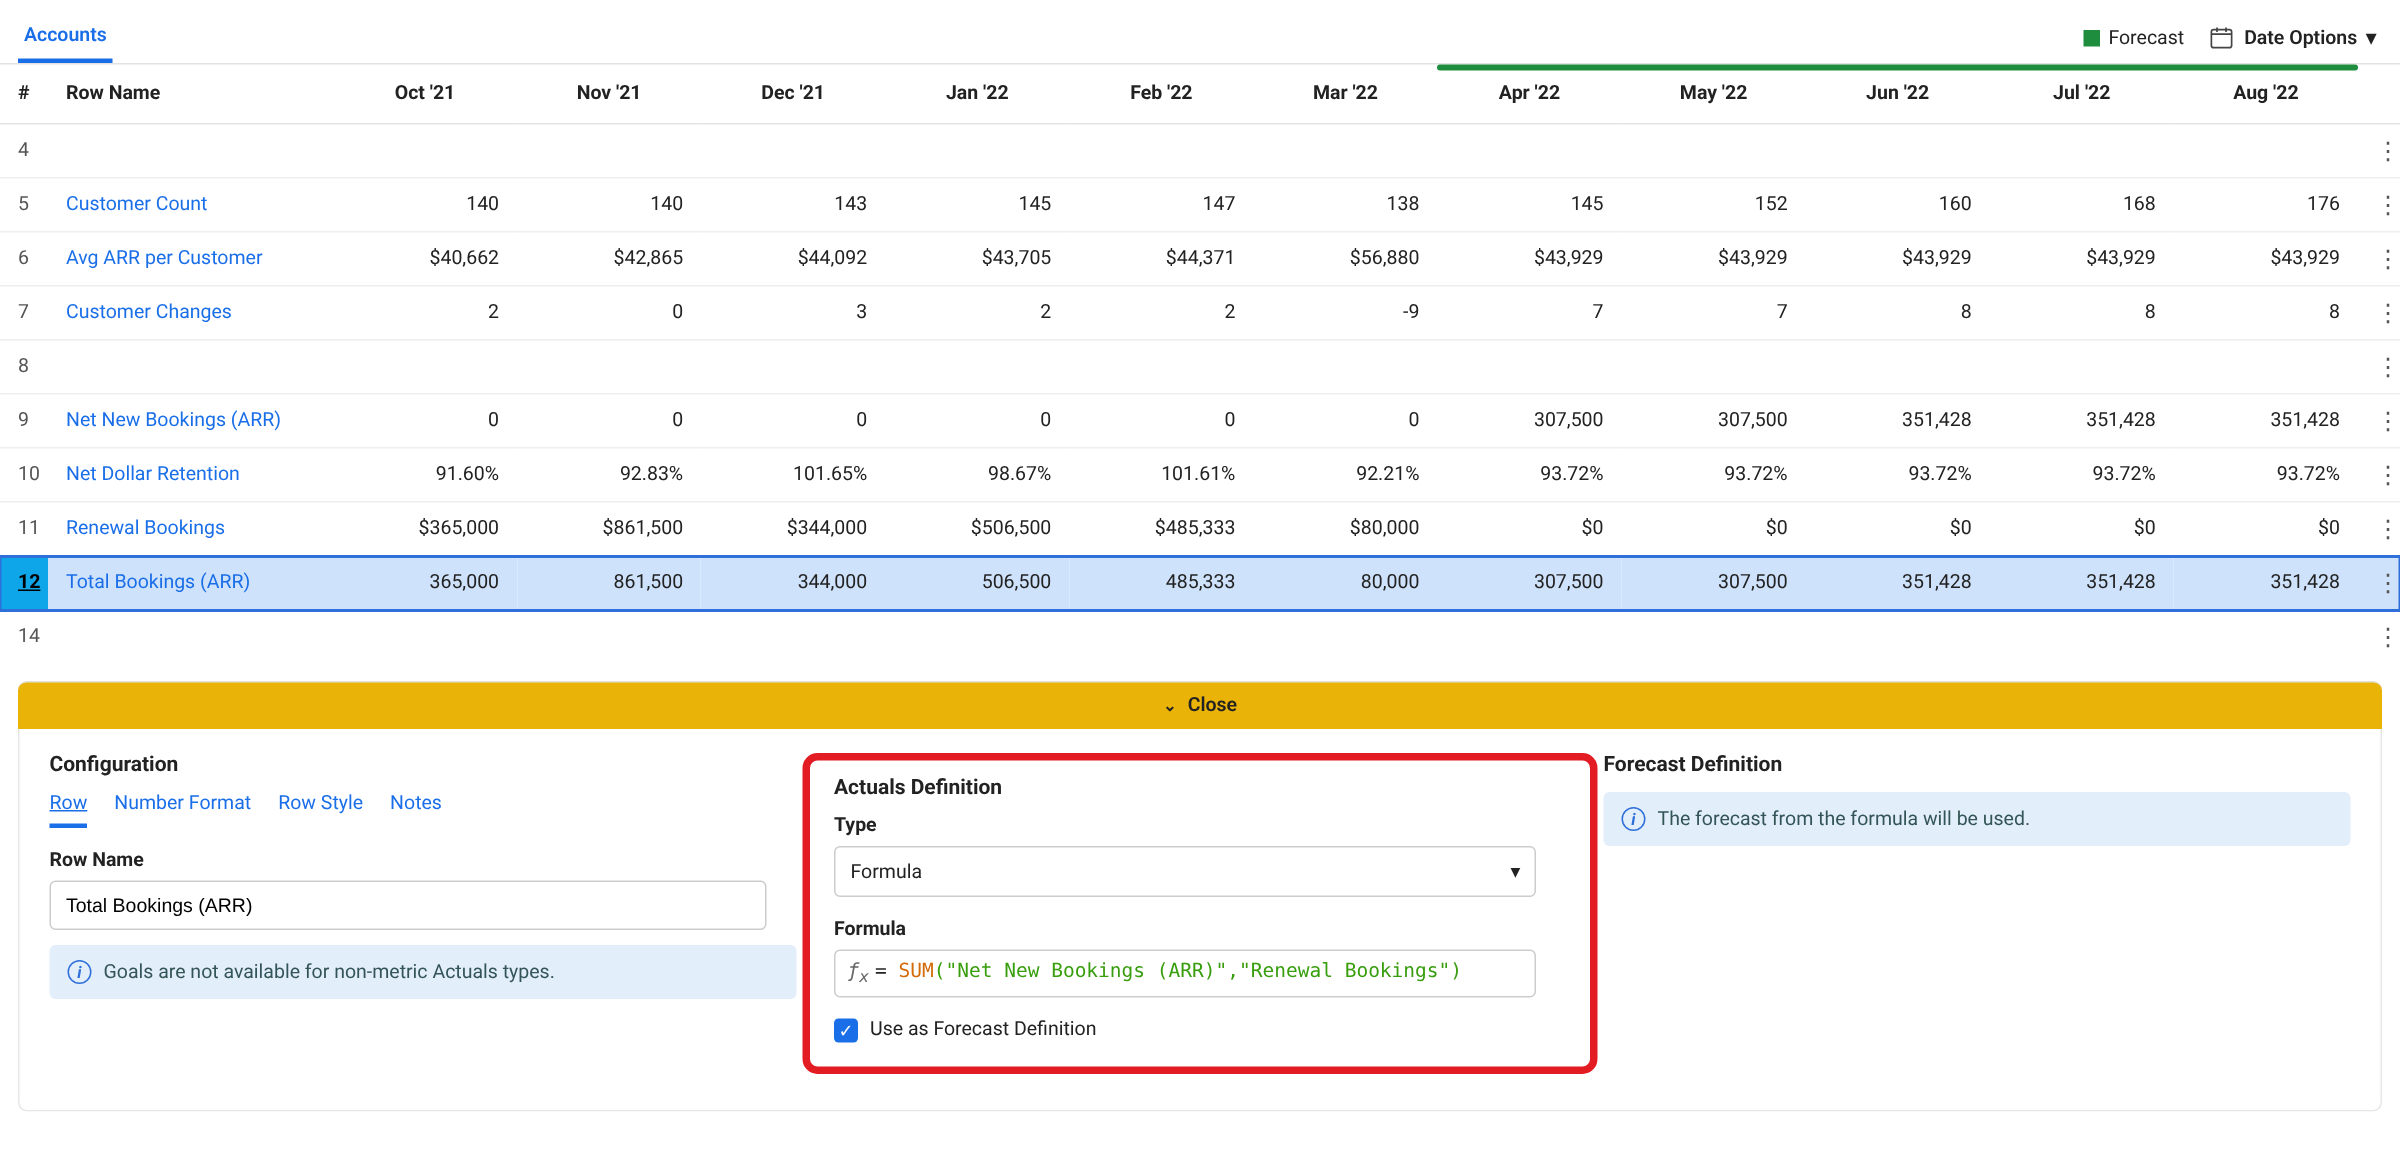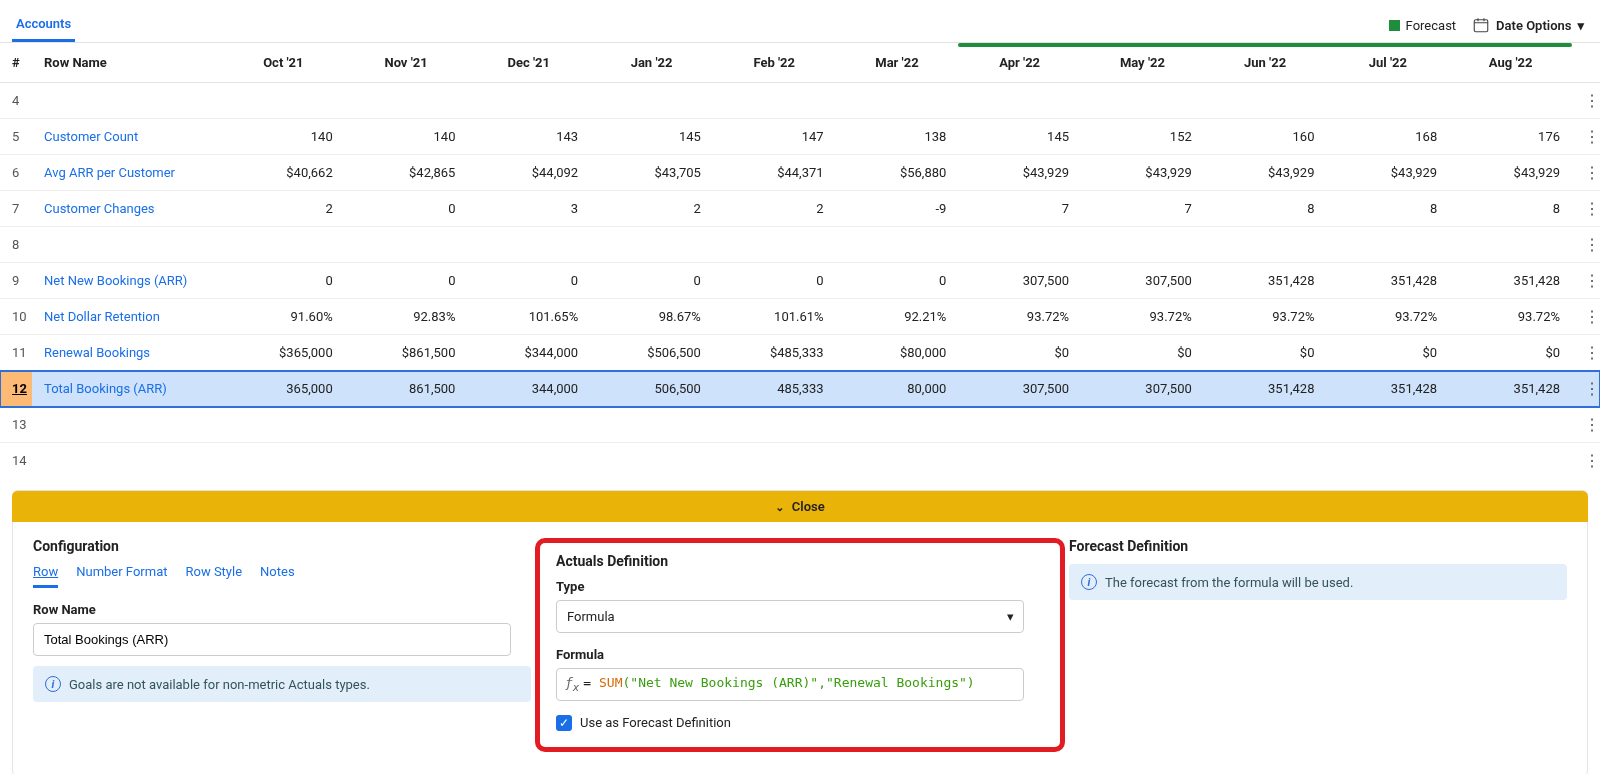--- a/index.html
+++ b/index.html
@@ -76,21 +76,21 @@
     color: #1a6fe8;
     cursor: pointer;
   }
   table.grid td.menu-cell {
     text-align: center;
     color: #555;
     cursor: pointer;
     font-size: 16px;
   }
   table.grid tr.sel td { background: #cfe2fb; }
-  table.grid tr.sel td.row-num { background: #fdba74; color: #000; font-weight: 700; text-decoration: underline; }
+  table.grid tr.sel td.row-num { background: #0ea5e9; color: #000; font-weight: 700; text-decoration: underline; }
   table.grid tr.sel { outline: 2px solid #2e6fd9; outline-offset: -1px; }
 
   .close-panel {
     border-top: 1px solid #e2e2e2;
     background: #eab308;
     text-align: center;
     padding: 8px;
     cursor: pointer;
     font-weight: 600;
     border-radius: 6px 6px 0 0;
@@ -353,36 +353,20 @@
           <td>485,333</td>
           <td>80,000</td>
           <td>307,500</td>
           <td>307,500</td>
           <td>351,428</td>
           <td>351,428</td>
           <td>351,428</td>
           <td class="menu-cell dots-vert"></td>
         </tr>
         <tr>
-          <td class="row-num">13</td>
-          <td class="row-name" style="color: rgb(34, 34, 34);"></td>
-          <td></td>
-          <td></td>
-          <td></td>
-          <td></td>
-          <td></td>
-          <td></td>
-          <td></td>
-          <td></td>
-          <td></td>
-          <td></td>
-          <td></td>
-          <td class="menu-cell dots-vert"></td>
-        </tr>
-        <tr>
           <td class="row-num">14</td>
           <td class="row-name" style="color: rgb(34, 34, 34);"></td>
           <td></td>
           <td></td>
           <td></td>
           <td></td>
           <td></td>
           <td></td>
           <td></td>
           <td></td>

